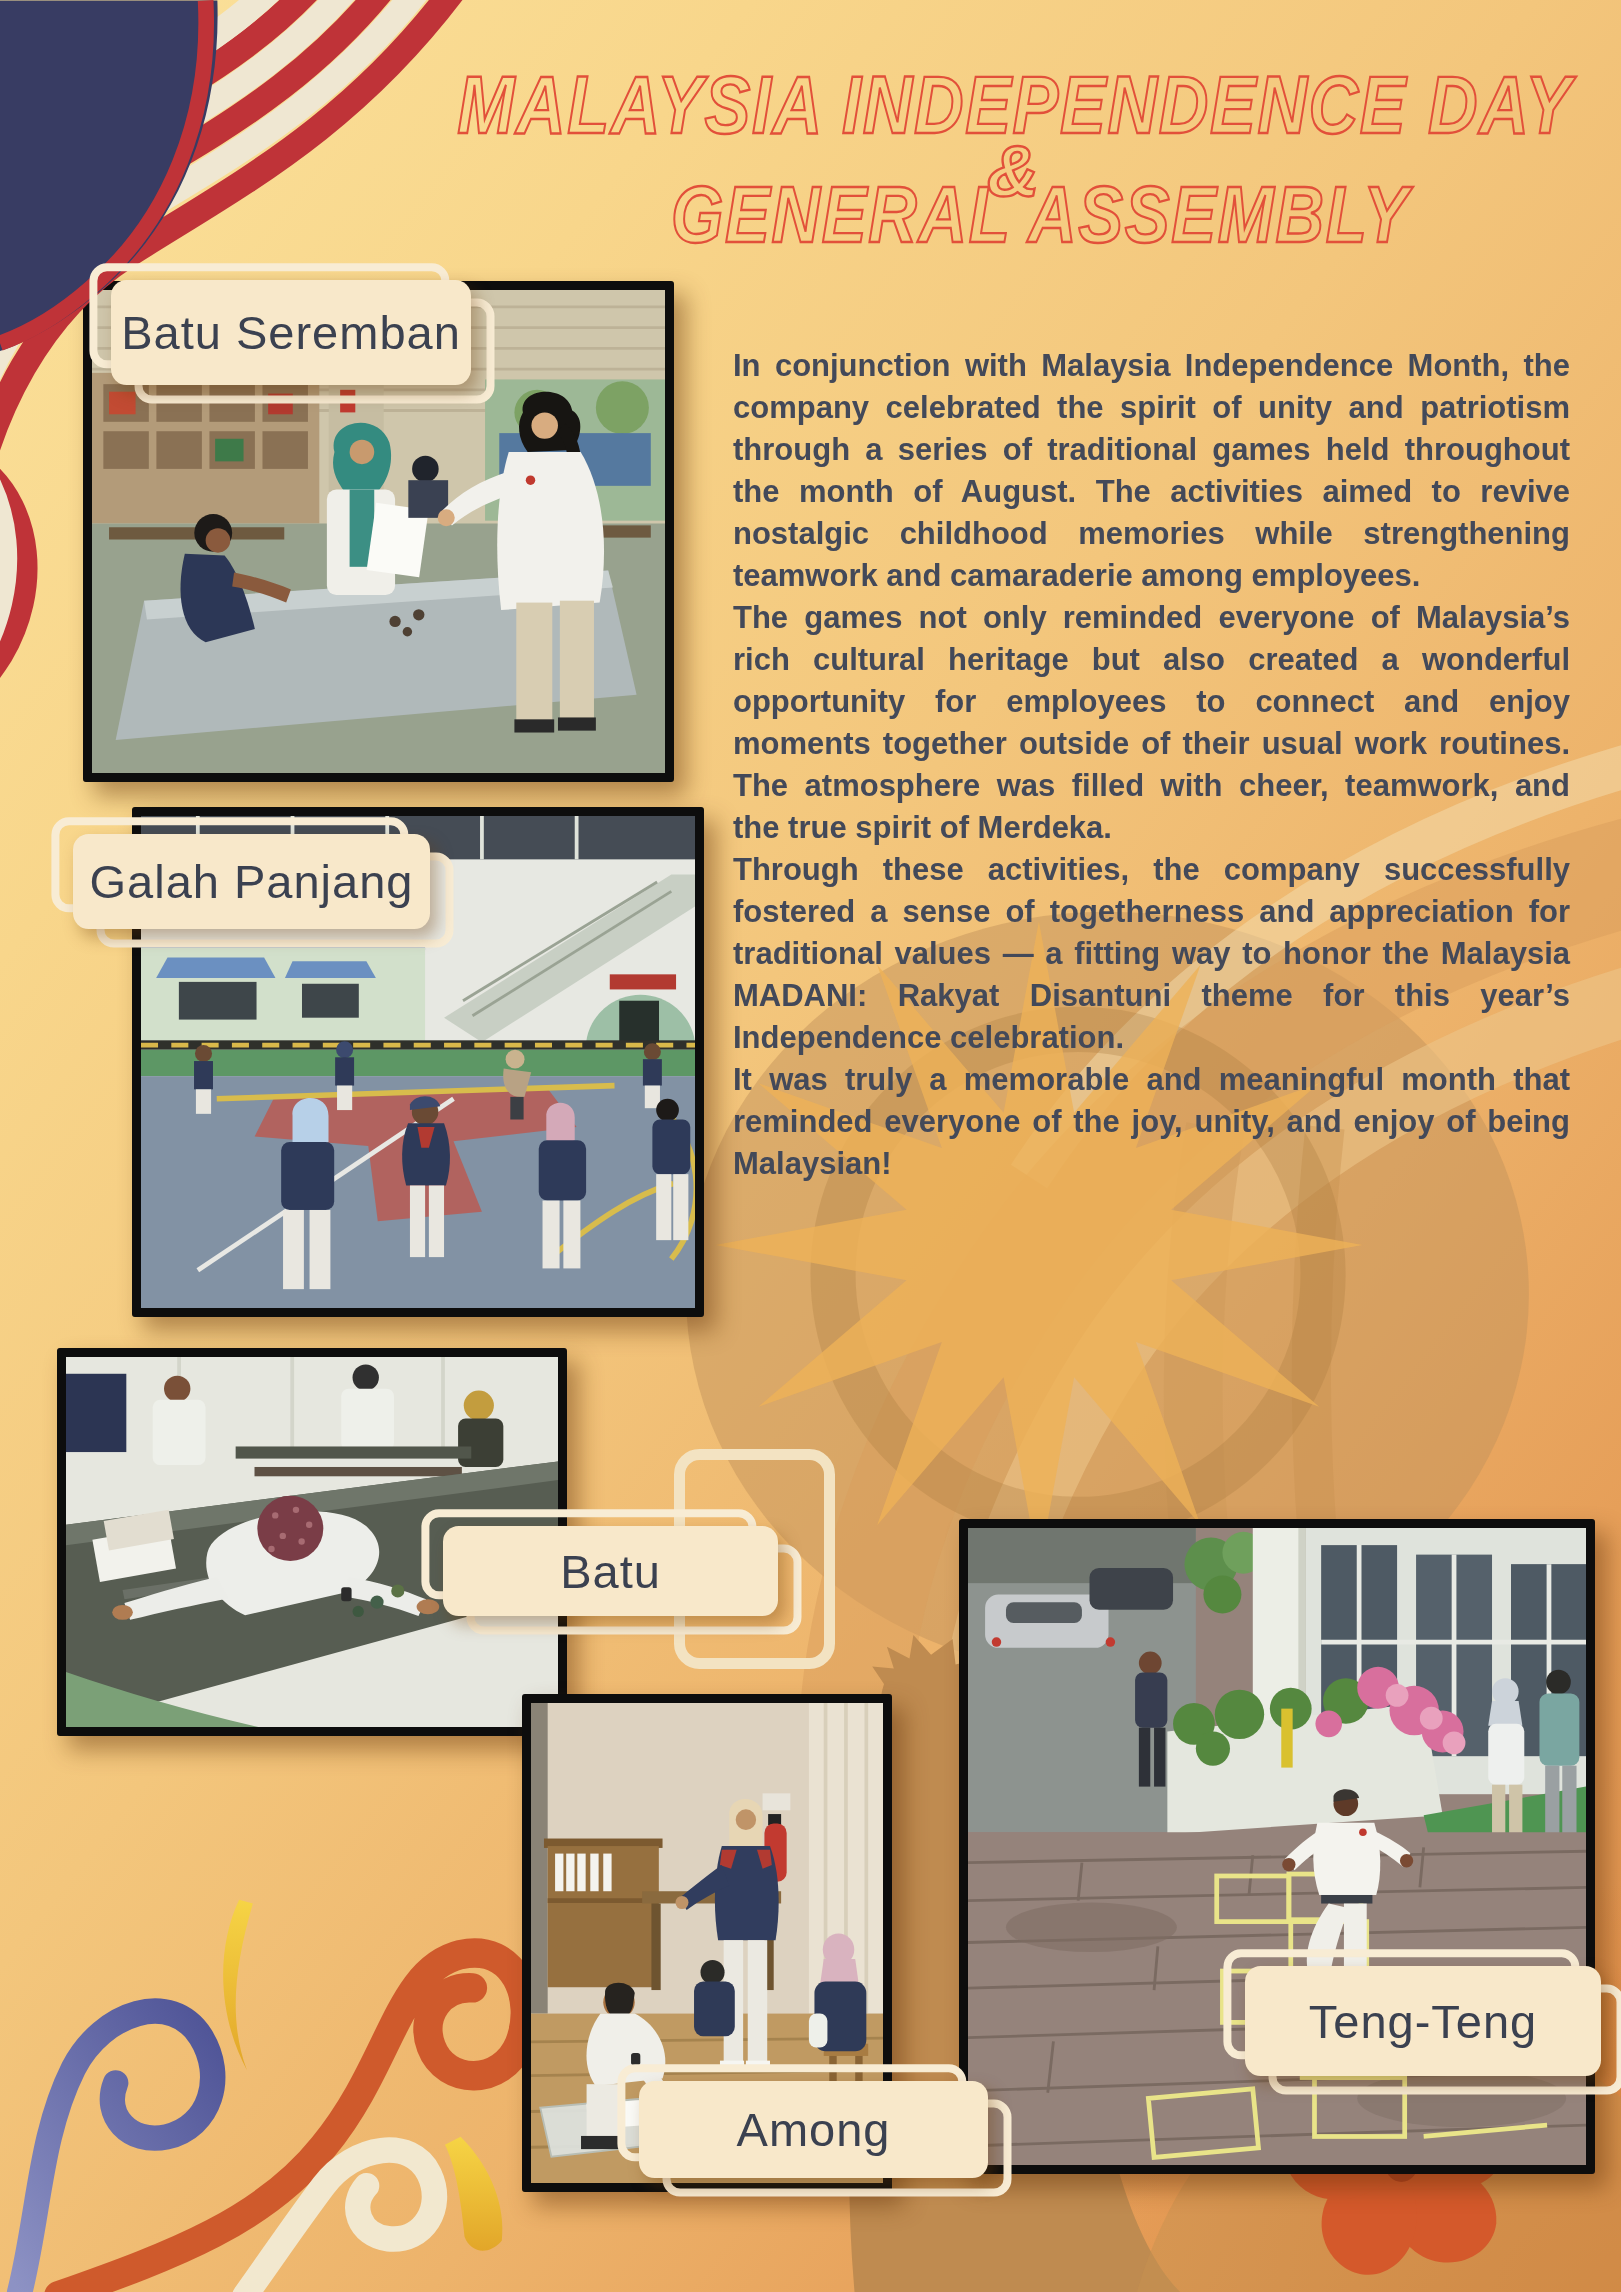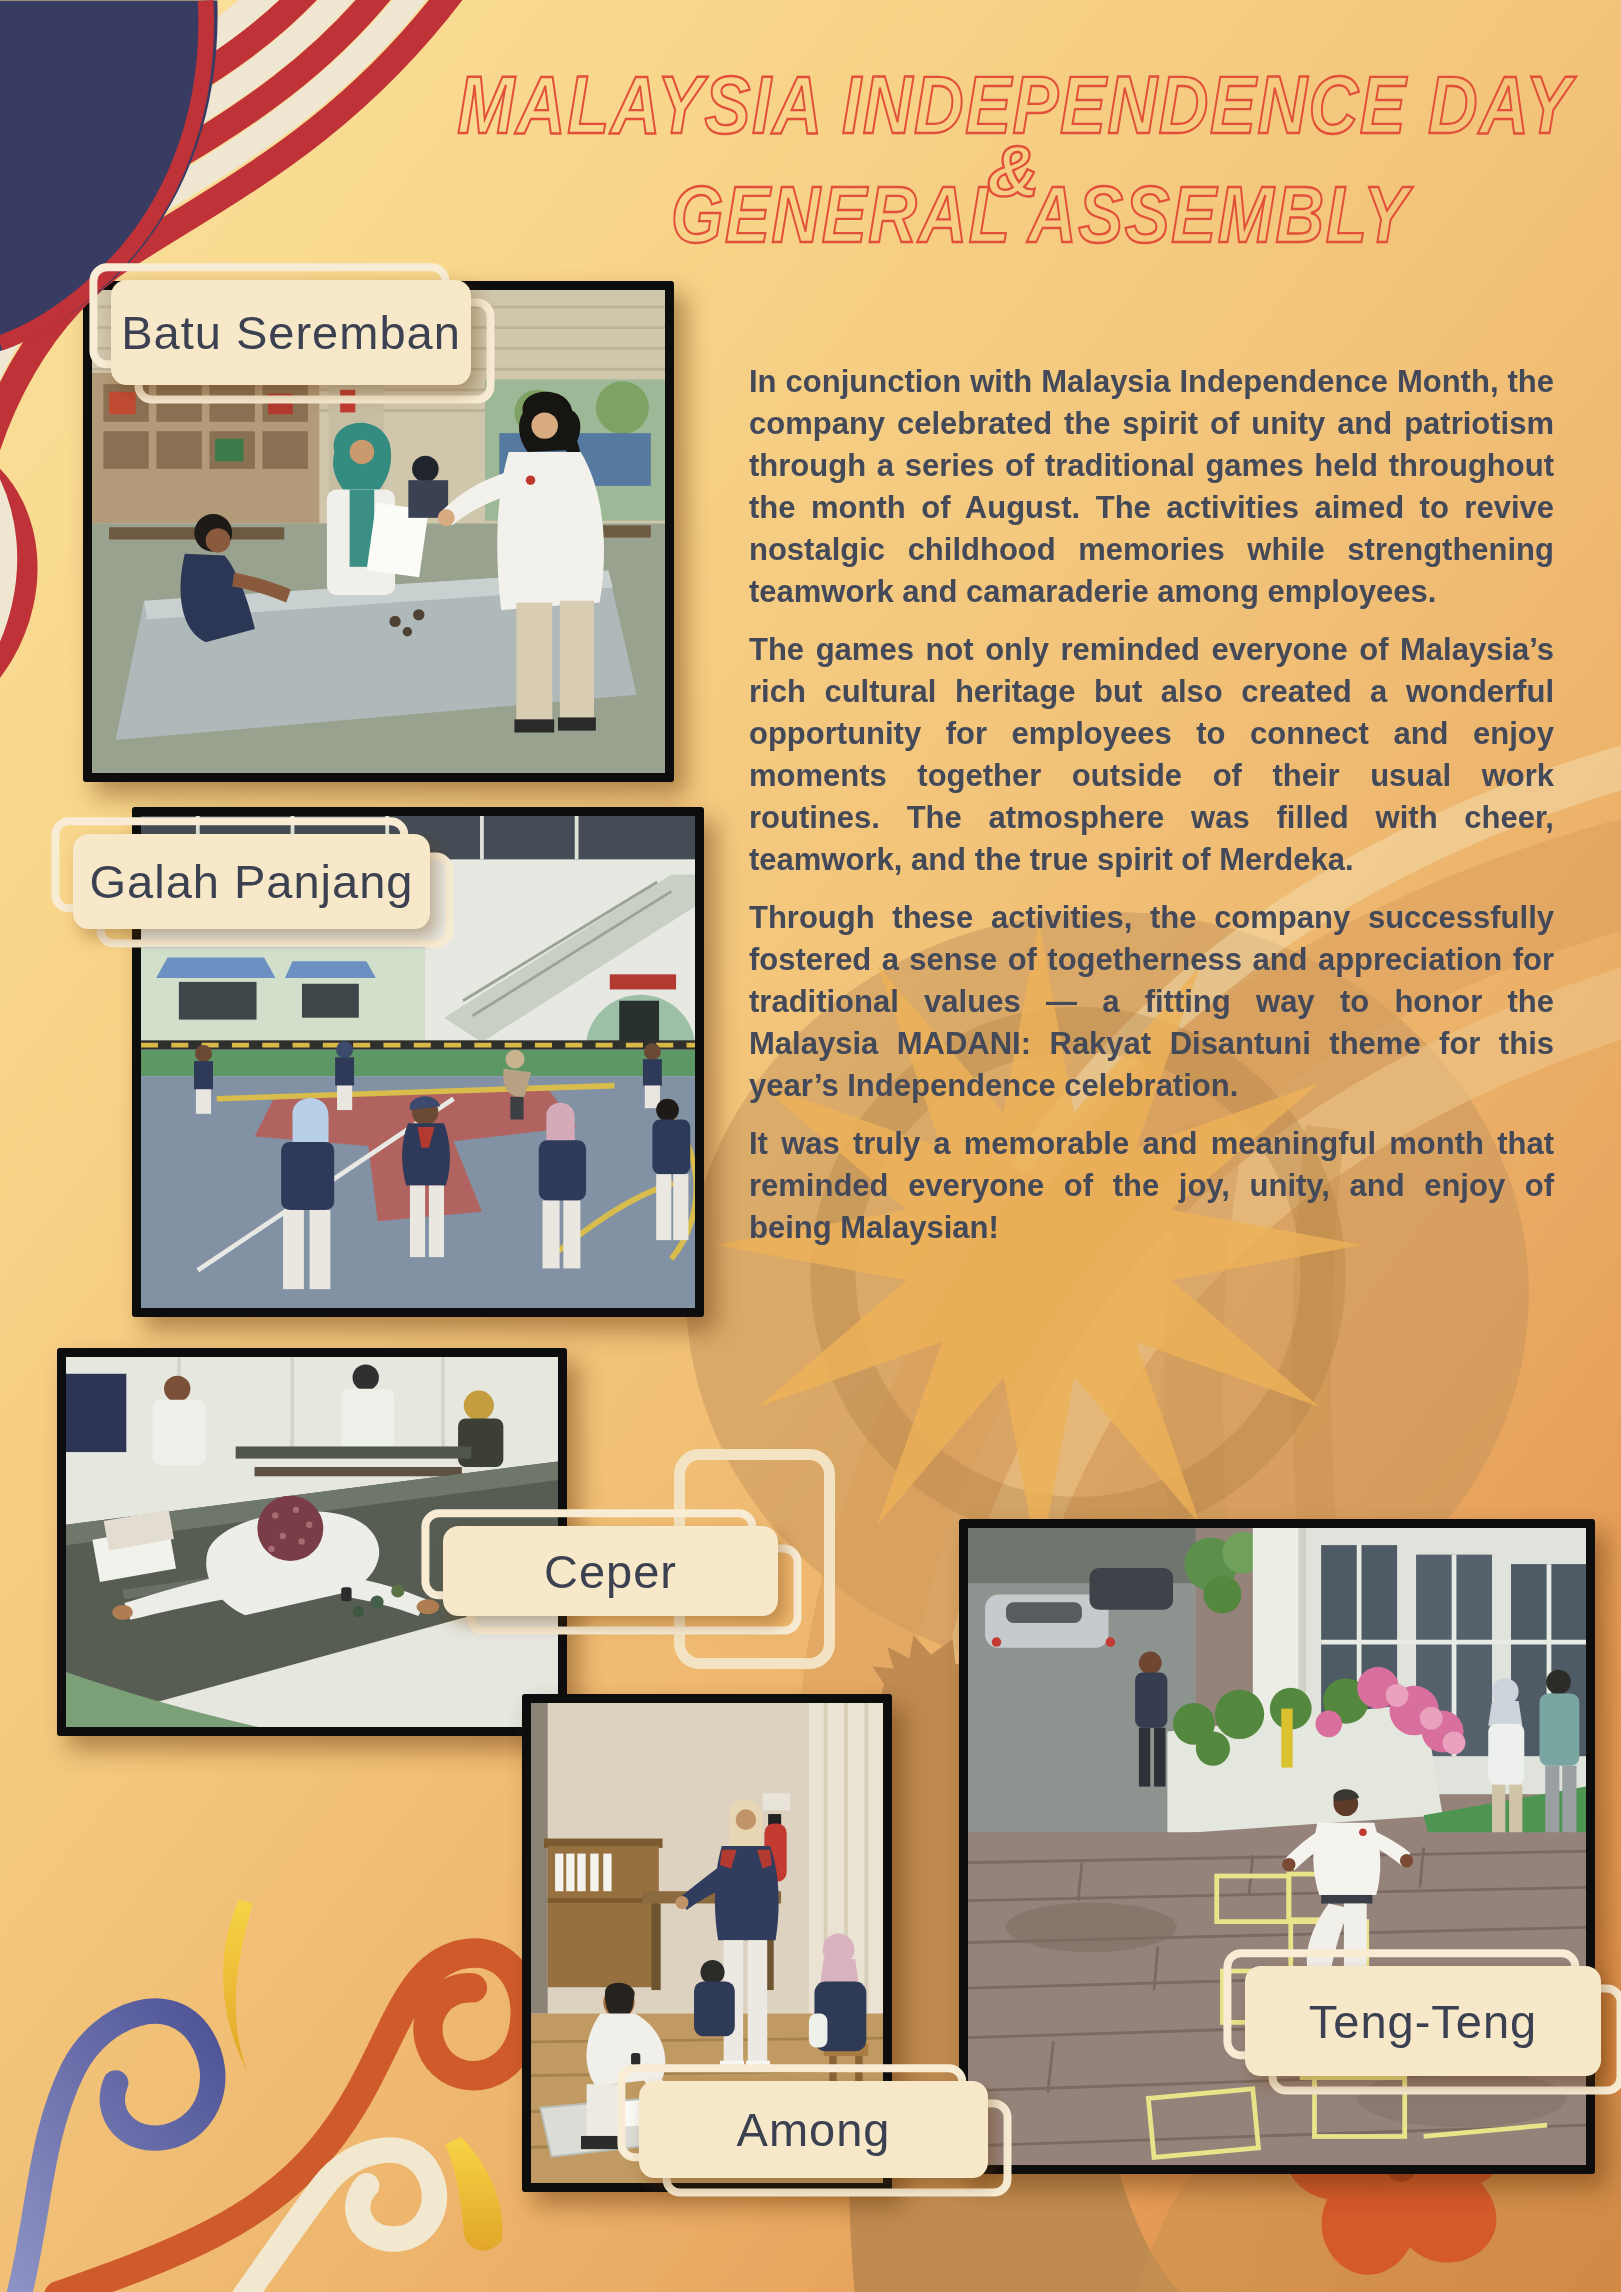--- a/index.html
+++ b/index.html
@@ -17,21 +17,21 @@
   .title-svg text{
     font-family:"Liberation Sans", sans-serif; font-weight:bold; font-style:italic;
     fill:none; stroke:#e2503a; stroke-width:2.4px; letter-spacing:2px;
   }
   
   .article{
     left:733px; top:345px; width:837px; z-index:2;
     color:#434959; font-size:31px; line-height:42px; font-weight:bold;
     text-align:justify;
   }
-  .article p{margin:16px; padding:0;}
+  .article p{margin:0; padding:0;}
   
   .photo{
     border:9.8px solid #0d0d0d; border-radius:2.9px; background:#cfc9bb; overflow:hidden;
     box-shadow:11.8px 13.7px 23.5px rgba(96,48,8,.45); z-index:3;
   }
   .photo svg{width:100%; height:100%;}
   .ph1{left:83px;  top:281px;  width:573px; height:483px;}
   .ph2{left:132px; top:807px;  width:554px; height:492px;}
   .ph3{left:57px;  top:1348px; width:492px; height:370px;}
   .ph4{left:522px; top:1694px; width:352px; height:480px;}
@@ -525,21 +525,21 @@
     <div class="plate">Batu Seremban</div>
   </div>
   <div class="abs label lb2">
     <div class="echo e1"></div>
     <div class="echo e2"></div>
     <div class="plate">Galah Panjang</div>
   </div>
   <div class="abs label lb3">
     <div class="echo e1"></div>
     <div class="echo e2"></div>
-    <div class="plate">Ceper</div>
+    <div class="plate">Batu</div>
   </div>
   <div class="abs label lb5">
     <div class="echo e1"></div>
     <div class="echo e2"></div>
     <div class="plate">Teng-Teng</div>
   </div>
   <div class="abs label lb4">
     <div class="echo e1"></div>
     <div class="echo e2"></div>
     <div class="plate">Among</div>

